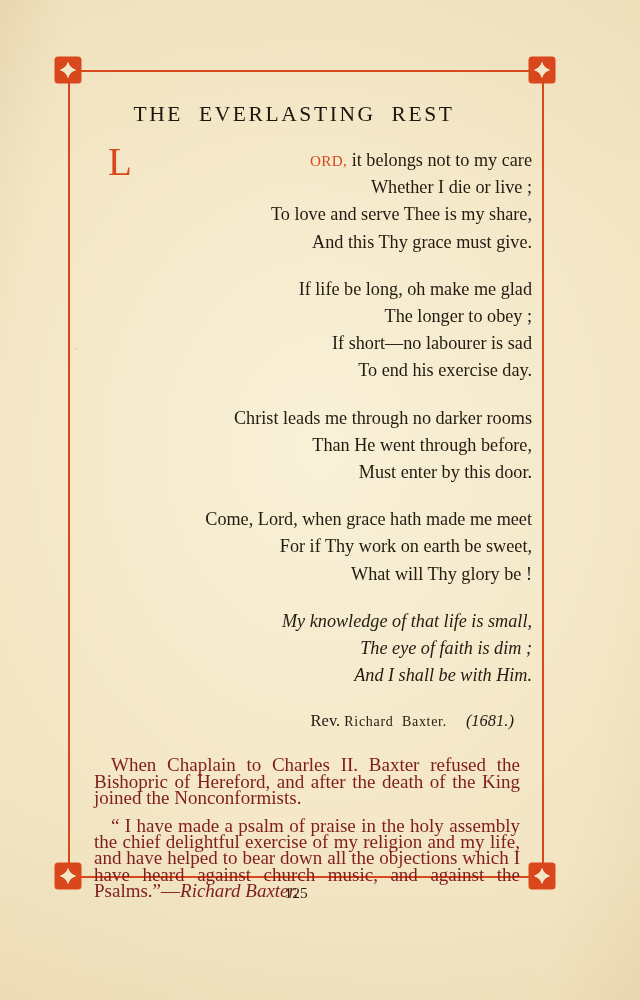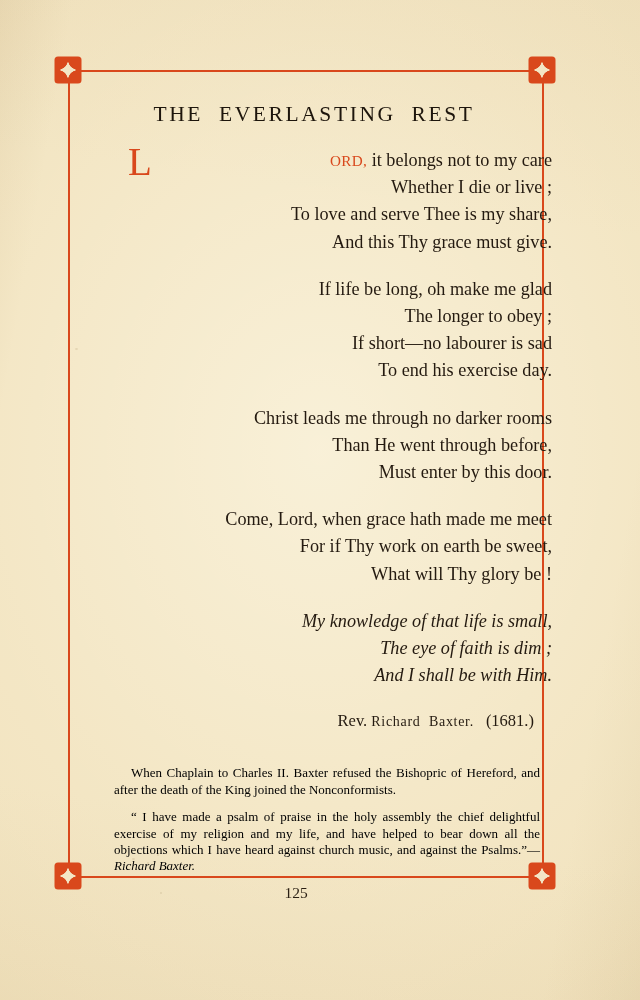--- a/index.html
+++ b/index.html
@@ -57,21 +57,21 @@
     margin-top: -15px;
   }
   .orn-tl { left: 0px;   top: 0px; }
   .orn-tr { left: 474px; top: 0px; }
   .orn-bl { left: 0px;   top: 806px; }
   .orn-br { left: 474px; top: 806px; }
 
   
   .content {
     position: absolute;
-    left: 76px;
+    left: 56px;
     top: 70px;
     width: 476px;
     height: 808px;
   }
 
   .page-title {
     text-align: center;
     font-size: 21.5px;
     letter-spacing: 2.6px;
     margin-top: 32px;
@@ -112,30 +112,30 @@
     margin-top: 22px;
     padding-right: 18px;
     text-align: right;
     font-size: 16.5px;
     white-space: pre;
   }
   .sc {
     font-size: 14px;
     letter-spacing: 0.7px;
   }
-  .year { margin-left: 12px; font-size: 16.5px; }
+  .year { margin-left: 19px; font-size: 16.5px; font-style: italic; }
 
   .notes {
-    margin-top: 34px;
+    margin-top: 26px;
     padding-left: 38px;
     padding-right: 12px;
-    font-size: 13px;
+    font-size: 19px;
     line-height: 16.4px;
     text-align: justify;
-    color: #000000;
+    color: #7f1d1d;
   }
   .note { text-indent: 17px; margin-bottom: 11px; }
   .note:last-child { margin-bottom: 0; }
   .note em { font-style: italic; }
 
   .page-number {
     position: absolute;
     left: 0;
     top: 884px;
     width: 592px;

